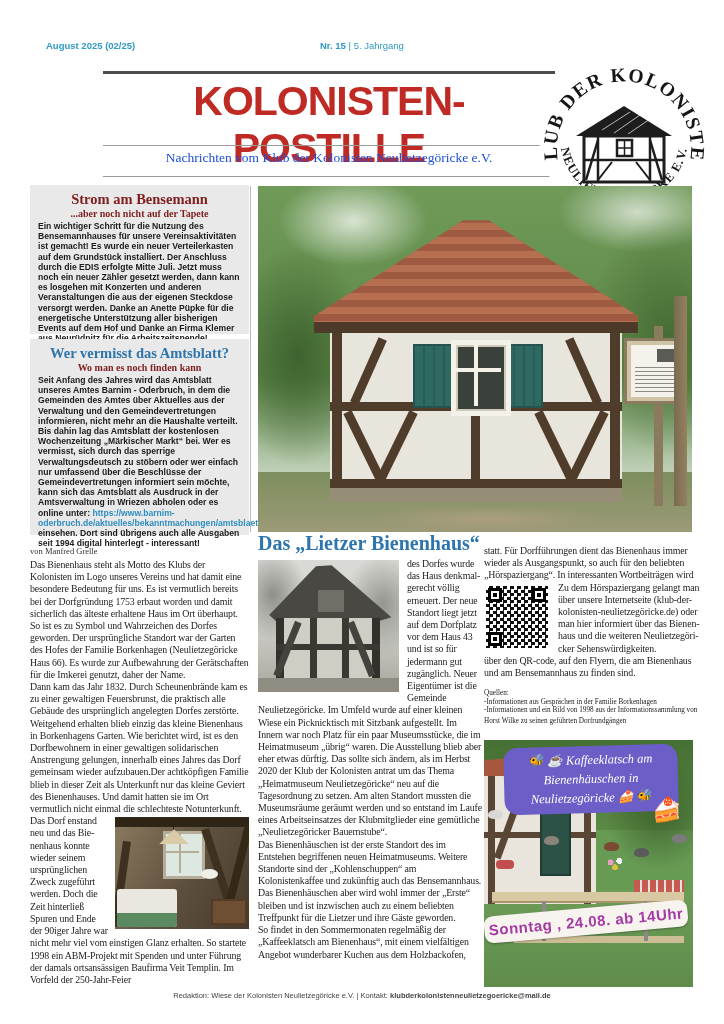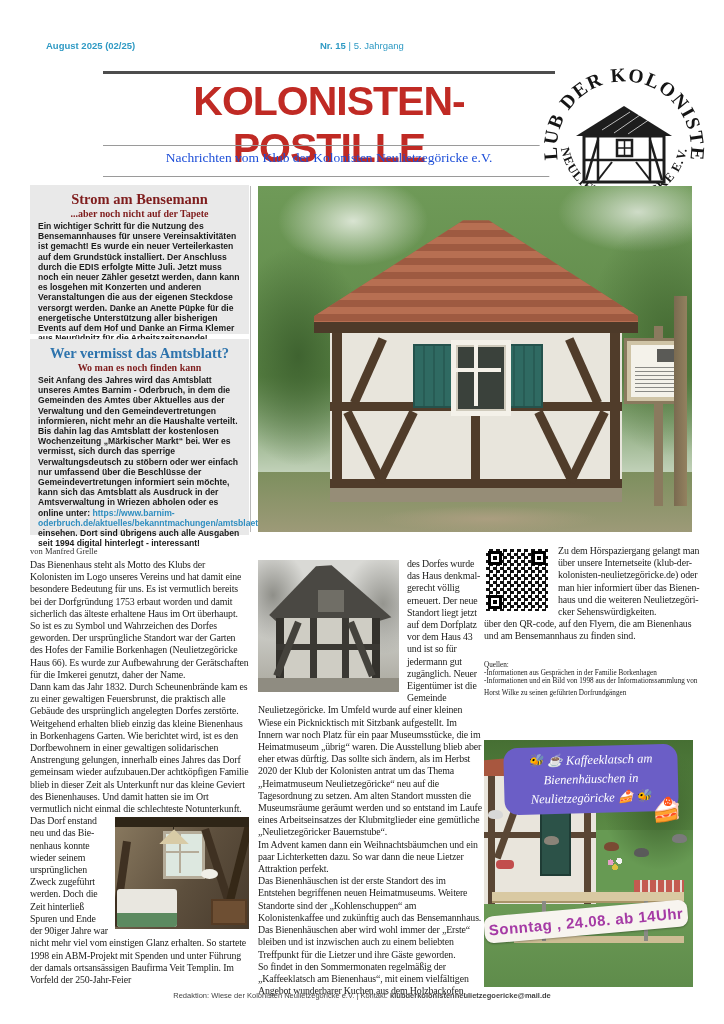--- a/index.html
+++ b/index.html
@@ -153,20 +153,21 @@
 
     <i class="sh" style="left:396px;top:140px;width:9px;height:180px;background:#8a7a5e;"></i>
     <div class="abs" style="left:366px;top:152px;width:58px;height:66px;background:#cfc4a6;border:3px solid #8a7a5e;box-sizing:border-box;">
       <i class="sh" style="left:4px;top:4px;right:4px;bottom:4px;background:#f4f2ea;"></i>
       <i class="sh" style="left:30px;top:8px;width:18px;height:13px;background:#5a5a56;"></i>
       <i class="sh" style="left:8px;top:26px;width:40px;height:26px;background:repeating-linear-gradient(180deg,#8a8a86 0 1px,transparent 1px 4px);"></i>
     </div>
     <i class="sh" style="left:416px;top:110px;width:13px;height:210px;background:linear-gradient(90deg,#7a6a50,#93815f);"></i>
   </div>
 
+  <div class="abs headline">Das „Lietzer Bienenhaus“</div>
   <div class="abs byline">von Manfred Grelle</div>
 
   <div class="abs col colL">
     <p>Das Bienenhaus steht als Motto des Klubs der Kolonisten im Logo unseres Vereins und hat damit eine besondere Bedeutung für uns. Es ist vermutlich bereits bei der Dorfgründung 1753 erbaut worden und damit sicherlich das älteste erhaltene Haus im Ort überhaupt. So ist es zu Symbol und Wahrzeichen des Dorfes geworden. Der ursprüngliche Standort war der Garten des Hofes der Familie Borkenhagen (Neulietzegöricke Haus 66). Es wurde zur Aufbewahrung der Gerätschaften für die Imkerei genutzt, daher der Name.</p>
     <p>Dann kam das Jahr 1832. Durch Scheunenbrände kam es zu einer gewaltigen Feuersbrunst, die praktisch alle Gebäude des ursprünglich angelegten Dorfes zerstörte. Weitgehend erhalten blieb einzig das kleine Bienenhaus in Borkenhagens Garten. Wie berichtet wird, ist es den Dorfbewohnern in einer gewaltigen solidarischen Anstrengung gelungen, innerhalb eines Jahres das Dorf gemeinsam wieder aufzubauen.Der achtköpfigen Familie blieb in dieser Zeit als Unterkunft nur das kleine Geviert des Bienenhauses. Und damit hatten sie im Ort vermutlich nicht einmal die schlechteste Notunterkunft.</p>
     <p>
       <span class="photo intph" style="position:relative;display:block;">
         <i class="sh" style="left:48px;top:14px;width:36px;height:42px;background:#dde8e0;border:3px solid #b5ac99;"></i>
         <i class="sh" style="left:64px;top:14px;width:2px;height:42px;background:#b5ac99;"></i>
         <i class="sh" style="left:48px;top:34px;width:36px;height:2px;background:#b5ac99;"></i>
@@ -197,38 +198,38 @@
         <i class="sh" style="left:52px;top:58px;width:7px;height:62px;background:#3a3833;"></i>
         <i class="sh" style="left:84px;top:58px;width:7px;height:62px;background:#3a3833;"></i>
         <i class="sh" style="left:18px;top:84px;width:104px;height:6px;background:#3a3833;"></i>
         <i class="sh" style="left:26px;top:60px;width:7px;height:58px;background:#44423c;transform:rotate(22deg);"></i>
         <i class="sh" style="left:100px;top:60px;width:7px;height:58px;background:#44423c;transform:rotate(-22deg);"></i>
         <i class="sh" style="left:60px;top:30px;width:26px;height:22px;background:#706e66;"></i>
         <i class="sh" style="left:0;bottom:0;width:141px;height:14px;background:#8f8c81;"></i>
       </span>
       <span>des Dorfes wurde das Haus denkmal­gerecht völlig erneuert. Der neue Standort liegt jetzt auf dem Dorfplatz vor dem Haus 43 und ist so für jedermann gut zugänglich. Neuer Eigentümer ist die Gemeinde Neulietzegöricke. Im Umfeld wurde auf einer kleinen Wiese ein Picknicktisch mit Sitzbank aufgestellt. Im Innern war noch Platz für ein paar Museumsstücke, die im Heimatmuseum „übrig“ waren. Die Ausstellung blieb aber eher etwas dürftig. Das sollte sich ändern, als im Herbst 2020 der Klub der Kolonisten antrat um das Thema „Heimatmuseum Neulietzegöricke“ neu auf die Tagesordnung zu setzen. Am alten Standort mussten die Museumsräume geräumt werden und so entstand im Laufe eines Arbeitseinsatzes der Klubmitglieder eine gemütliche „Neulietzegöricker Bauernstube“.</span>
     </p>
-    <p>Im Advent kamen dann ein Weihnachtsbäumchen und ein paar Lichterketten dazu. So war dann die neue Lietzer Attraktion perfekt.</p>
     <p>Das Bienenhäuschen ist der erste Standort des im Entstehen begriffenen neuen Heimatmuseums. Weitere Standorte sind der „Kohlenschuppen“ am Kolonistenkaffee und zukünftig auch das Bensemannhaus.</p>
     <p>Das Bienenhäuschen aber wird wohl immer der „Erste“ bleiben und ist inzwischen auch zu einem beliebten Treffpunkt für die Lietzer und ihre Gäste geworden.</p>
     <p>So findet in den Sommermonaten regelmäßig der „Kaffeeklatsch am Bienenhaus“, mit einem vielfältigen Angebot wunderbarer Kuchen aus dem Holzbackofen,</p>
   </div>
 
   <div class="abs col colR">
+    <p>statt. Für Dorfführungen dient das Bienenhaus immer wieder als Ausgangspunkt, so auch für den beliebten „Hörspaziergang“. In interessanten Wortbeiträgen wird</p>
     <div>
       <span class="qr">
         <i class="fnd" style="left:2px;top:2px;"></i>
         <i class="fnd" style="right:2px;top:2px;"></i>
         <i class="fnd" style="left:2px;bottom:2px;"></i>
       </span>
       <p>Zu dem Hörspaziergang gelangt man über unsere Internetseite (klub-der-kolonisten-neulietzegöricke.de) oder</p>
       <p>man hier informiert über das Bienen­haus und die weiteren Neulietzegöri­cker Sehenswürdigkeiten.</p>
     </div>
     <p>über den QR-code, auf den Flyern, die am Bienenhaus und am Bensemannhaus zu finden sind.</p>
-    <div class="src" style="margin-top:18px;">
+    <div class="src" style="margin-top:10px;">
       <div>Quellen:</div>
       <div>-Informationen aus Gesprächen in der Familie Borkenhagen</div>
       <div>-Informationen und ein Bild von 1998 aus der Informationssammlung von</div>
       <div style="margin-top:3px;">Horst Wilke zu seinen geführten Dorfrundgängen</div>
     </div>
   </div>
 
   <div class="abs photo flyph">
     <i class="sh" style="left:0;top:0;width:209px;height:90px;background:linear-gradient(#466f33,#5b8a45);"></i>
     <i class="sh" style="left:120px;top:10px;width:110px;height:120px;background:radial-gradient(closest-side,#3f642e,transparent);"></i>

